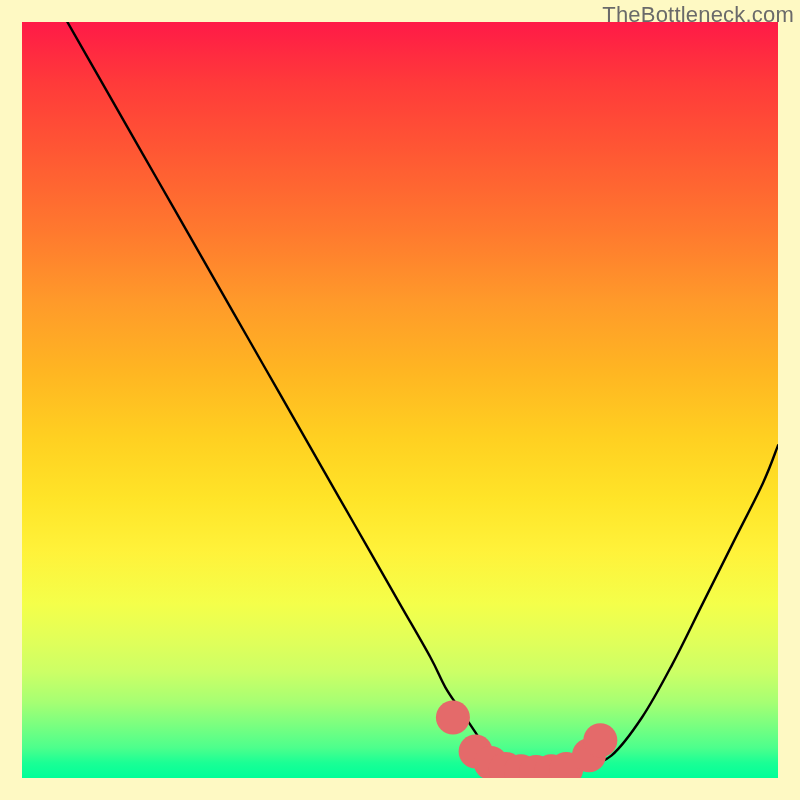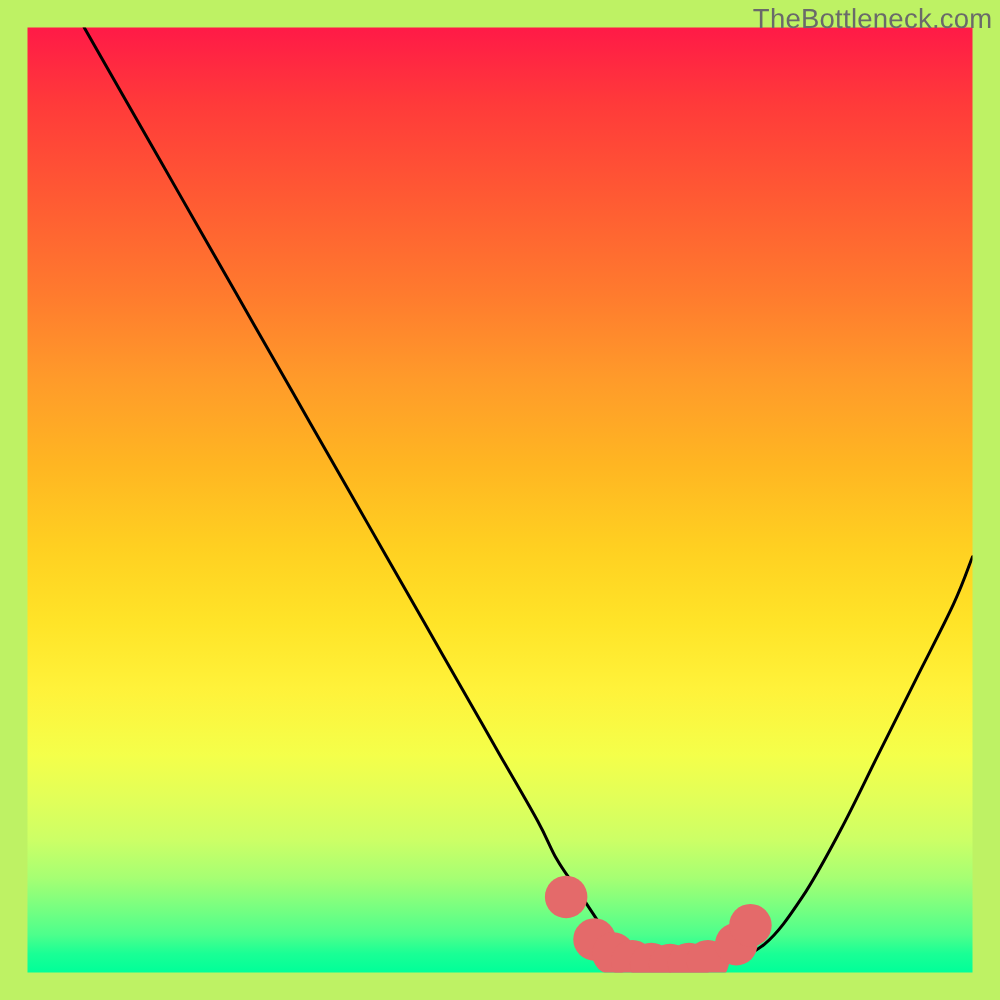--- a/index.html
+++ b/index.html
@@ -10,21 +10,21 @@
     background: #000;
     overflow: hidden;
     font-family: Arial, Helvetica, sans-serif;
   }
   .frame {
     position: absolute;
     left: 0;
     top: 0;
     width: 800px;
     height: 800px;
-    background: #bef264;
+    background: #fef9c3;
   }
   .plot {
     position: absolute;
     left: 22px;
     top: 22px;
     width: 756px;
     height: 756px;
     background: linear-gradient(to bottom,
       #ff1a47 0%,
       #ff3a3a 8%,

